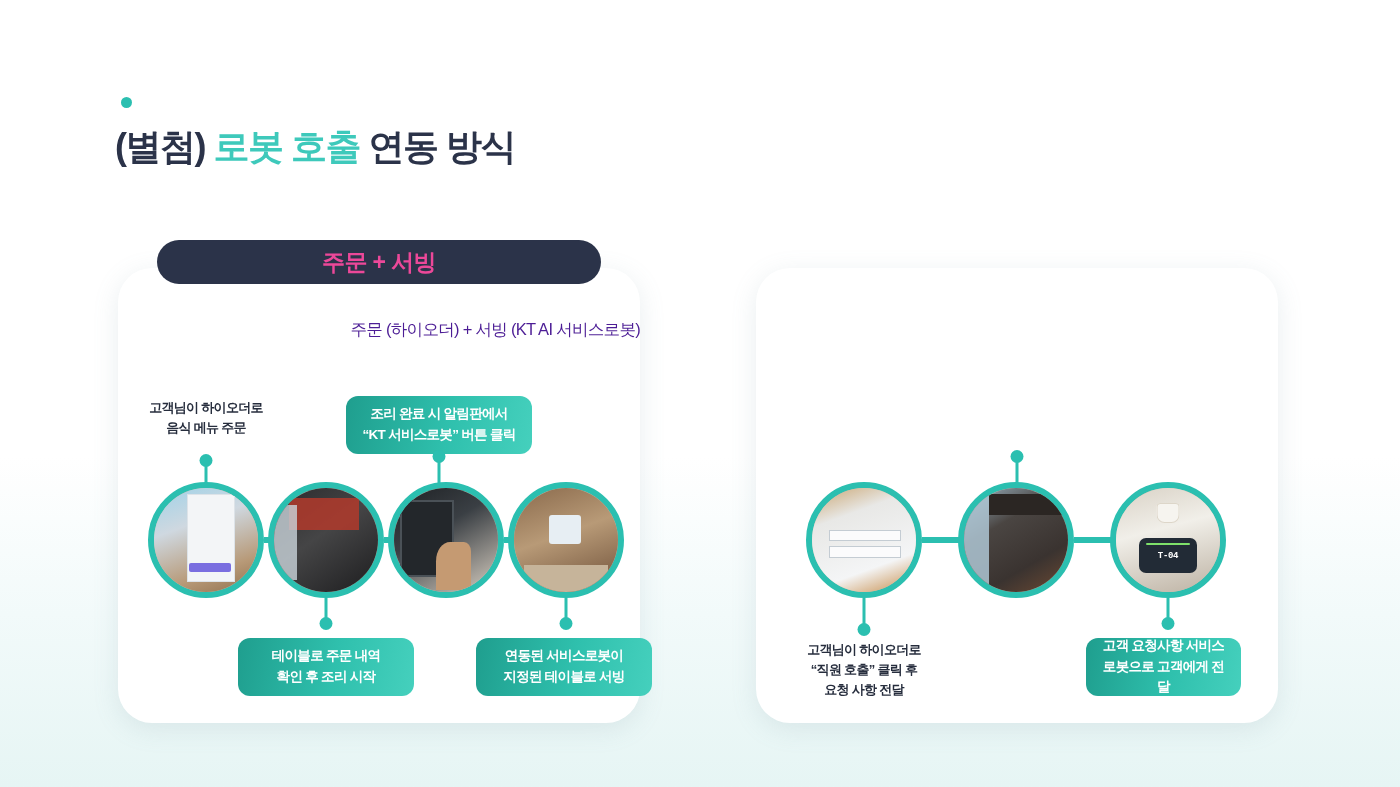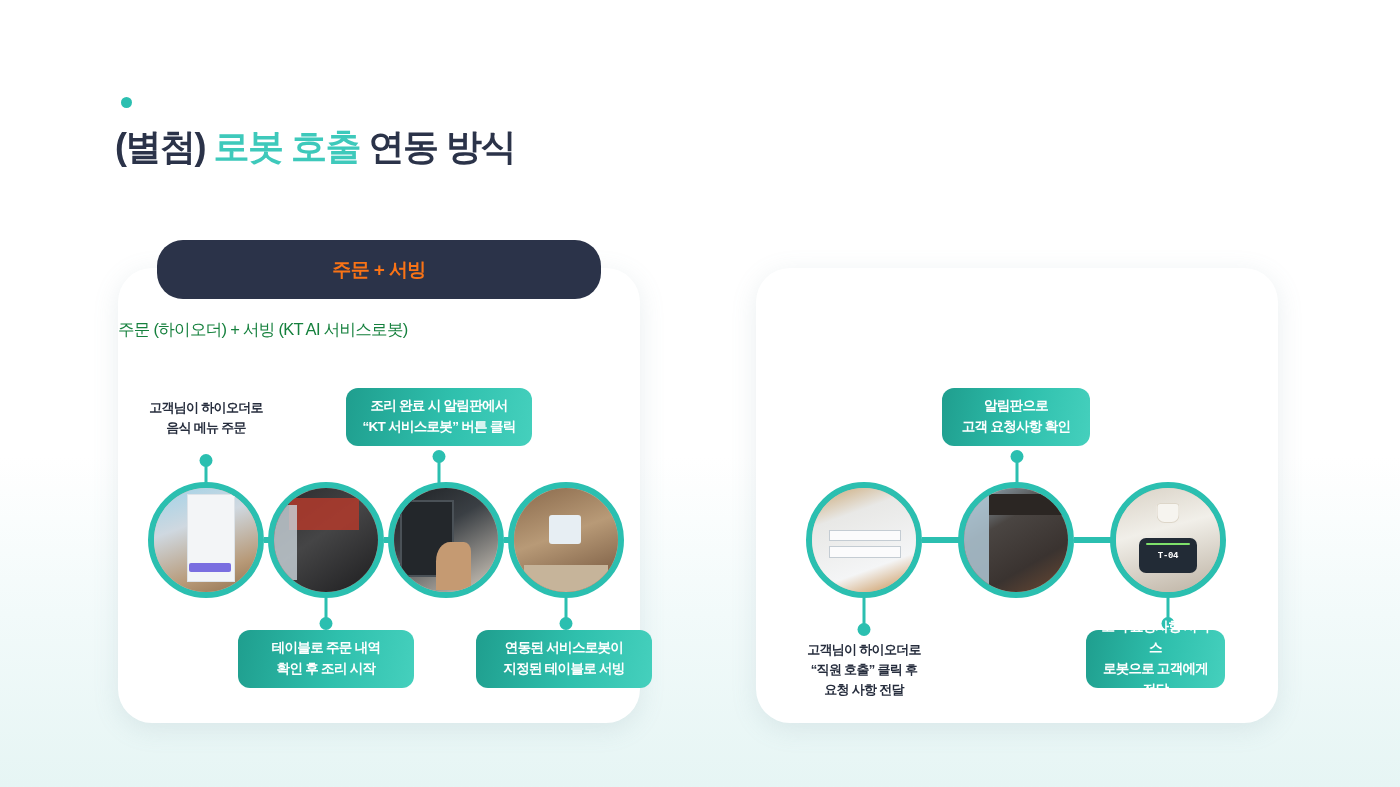--- a/index.html
+++ b/index.html
@@ -47,41 +47,41 @@
   }
   .card.left  { left: 118px; }
   .card.right { left: 756px; }
 
   .card-header {
     position: absolute;
     top: -28px;
     left: 50%;
     transform: translateX(-50%);
     width: 444px;
-    height: 59px;
+    height: 44px;
     border-radius: 26px;
     background: #2b3349;
-    color: #f97316;
-    font-size: 19px;
+    color: #ec4899;
+    font-size: 23px;
     font-weight: bold;
     letter-spacing: -0.6px;
     display: flex;
     align-items: center;
     justify-content: center;
   }
   .card.right .card-header { width: 440px; }
 
   .card-subtitle {
     position: absolute;
     top: 51px;
     left: 0; right: 0;
-    text-align: left;
+    text-align: right;
     font-size: 16.5px;
     letter-spacing: -0.7px;
-    color: #15803d;
+    color: #4c1d95;
   }
 
   
   .rail {
     position: absolute;
     height: 6px;
     background: #2bbfb0;
     z-index: 1;
   }
   .photo {
@@ -127,20 +127,21 @@
     font-weight: bold;
     letter-spacing: -0.7px;
     line-height: 1.55;
     text-align: center;
     display: flex;
     align-items: center;
     justify-content: center;
     padding: 16px 12px;
     z-index: 3;
     white-space: pre-line;
+    margin-top: 8px;
   }
 
   .plain-label {
     position: absolute;
     color: #262d3d;
     font-size: 13px;
     font-weight: bold;
     letter-spacing: -0.7px;
     line-height: 1.55;
     text-align: center;
@@ -306,34 +307,32 @@
   </div>
   <div class="photo" style="left:354px; top:214px;font-family:Liberation Mono, monospace;">
     <div class="scene sc-robot">
       <div class="robot-screen">
         <div class="bar"></div>
         <div class="code">T-04</div>
       </div>
     </div>
   </div>
 
-  <div class="callout" style="left:186px; top:120px; width:148px; height:58px;">알림판으로
-고객 요청사항 확인</div>
   <div class="pin down" style="left:254px; top:182px; width:13px; height:34px;">
     <div class="knob"></div>
     <div class="stem"></div>
   </div>
 
   <div class="pin up" style="left:101px; top:330px; width:13px; height:38px;">
     <div class="stem"></div>
     <div class="knob"></div>
   </div>
   <div class="plain-label" style="left:30px; top:372px; width:156px;">고객님이 하이오더로
 “직원 호출” 클릭 후
 요청 사항 전달</div>
 
   <div class="pin up" style="left:405px; top:330px; width:13px; height:32px;">
     <div class="stem"></div>
     <div class="knob"></div>
   </div>
-  <div class="callout" style="left:330px; top:362px; width:139px; height:58px;font-family:Liberation Serif, serif;">고객 요청사항 서비스
+  <div class="callout" style="left:330px; top:362px; width:155px; height:58px;">고객 요청사항 서비스
 로봇으로 고객에게 전달</div>
 </section>
 
 </body></html>

